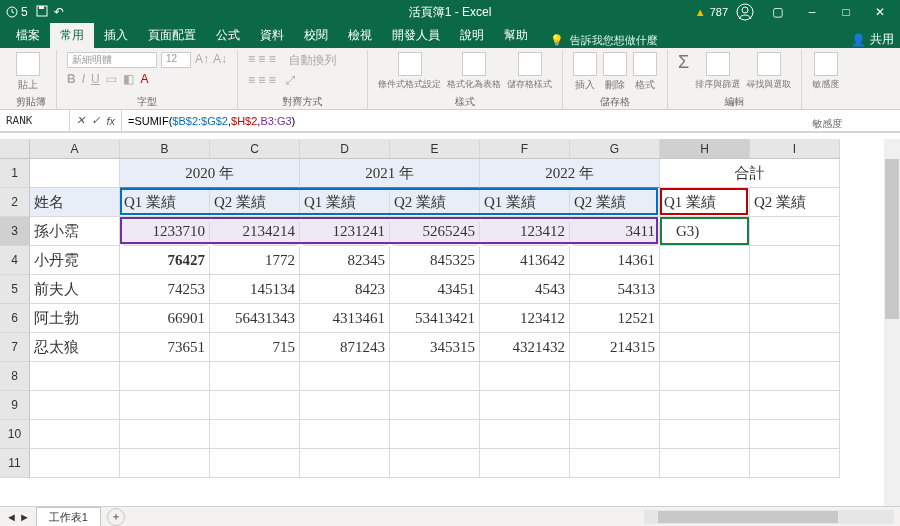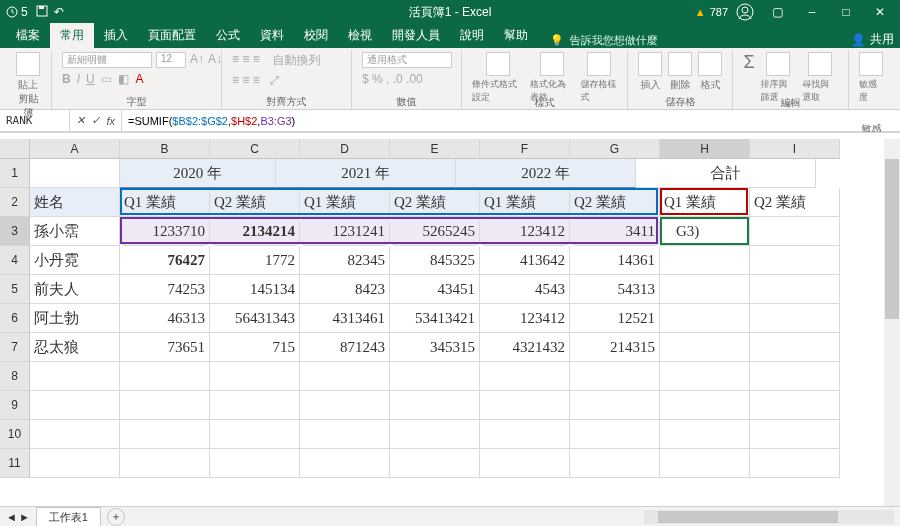--- a/index.html
+++ b/index.html
@@ -176,27 +176,20 @@
     </div>
 
   <div class="rgroup" style="min-width:130px;">
       <div class="body" style="flex-direction:column;gap:4px;color:#aaa;">
     <div class="row" style="gap:6px;">≡ ≡ ≡ &nbsp; <span>自動換列</span></div>
     <div class="row" style="gap:6px;">≡ ≡ ≡ &nbsp; ⤢</div>
   </div>
       <div class="label">對齊方式</div>
     </div>
 
-  <div class="rgroup" style="min-width:110px;">
-      <div class="body" style="flex-direction:column;gap:4px;color:#aaa;">
-    <div class="smallctl" style="width:90px;">通用格式</div>
-    <div class="row" style="gap:6px;">$ % , .0 .00</div>
-  </div>
-      <div class="label">數值</div>
-    </div>
 
   <div class="rgroup" style="min-width:120px;">
       <div class="body">
     <div class="big">
           <div class="ico"></div>
           <span style="font-size:9px;">條件式格式設定</span>
         </div>
     <div class="big">
           <div class="ico"></div>
           <span style="font-size:9px;">格式化為表格</span>
@@ -297,40 +290,40 @@
           <div class="ch" style="width: 90px;">C</div>
           <div class="ch" style="width: 90px;">D</div>
           <div class="ch" style="width: 90px;">E</div>
           <div class="ch" style="width: 90px;">F</div>
           <div class="ch" style="width: 90px;">G</div>
           <div class="ch sel" style="width: 90px;">H</div>
           <div class="ch" style="width: 90px;">I</div>
         </div>
         <div class="row-cells">
           <div class="cell txt" style="width: 90px;"></div>
-          <div class="cell center hdr1 year" style="width: 156px;">2020 年</div>
+          <div class="cell center hdr1 year" style="width: 180px;">2020 年</div>
           <div class="cell center hdr1 year" style="width: 180px;">2021 年</div>
           <div class="cell center hdr1 year" style="width: 180px;">2022 年</div>
           <div class="cell center" style="width: 180px;">合計</div>
         </div>
         <div class="row-cells">
           <div class="cell txt hdr1" style="width: 90px;">姓名</div>
           <div class="cell txt hdr1" style="width: 90px;">Q1 業績</div>
           <div class="cell txt hdr1" style="width: 90px;">Q2 業績</div>
           <div class="cell txt hdr1" style="width: 90px;">Q1 業績</div>
           <div class="cell txt hdr1" style="width: 90px;">Q2 業績</div>
           <div class="cell txt hdr1" style="width: 90px;">Q1 業績</div>
           <div class="cell txt hdr1" style="width: 90px;">Q2 業績</div>
           <div class="cell txt" style="width: 90px;">Q1 業績</div>
           <div class="cell txt" style="width: 90px;">Q2 業績</div>
         </div>
         <div class="row-cells">
           <div class="cell txt" style="width: 90px;">孫小霑</div>
           <div class="cell num data3" style="width: 90px;">1233710</div>
-          <div class="cell num data3" style="width: 90px; font-weight: bold;">2134214</div>
+          <div class="cell num data3" style="width: 90px;">2134214</div>
           <div class="cell num data3" style="width: 90px;">1231241</div>
           <div class="cell num data3" style="width: 90px;">5265245</div>
           <div class="cell num data3" style="width: 90px;">123412</div>
           <div class="cell num data3" style="width: 90px;">3411</div>
           <div class="cell txt active-cell" style="width: 90px; padding-left: 16px;">G3)</div>
           <div class="cell txt" style="width: 90px;"></div>
         </div>
         <div class="row-cells">
           <div class="cell txt" style="width: 90px;">小丹霓</div>
           <div class="cell num" style="width: 90px; font-weight: bold;">76427</div>
@@ -348,21 +341,21 @@
           <div class="cell num" style="width: 90px;">145134</div>
           <div class="cell num" style="width: 90px;">8423</div>
           <div class="cell num" style="width: 90px;">43451</div>
           <div class="cell num" style="width: 90px;">4543</div>
           <div class="cell num" style="width: 90px;">54313</div>
           <div class="cell txt" style="width: 90px;"></div>
           <div class="cell txt" style="width: 90px;"></div>
         </div>
         <div class="row-cells">
           <div class="cell txt" style="width: 90px;">阿土勃</div>
-          <div class="cell num" style="width: 90px;">46313</div>
+          <div class="cell num" style="width: 90px;">66901</div>
           <div class="cell num" style="width: 90px;">56431343</div>
           <div class="cell num" style="width: 90px;">4313461</div>
           <div class="cell num" style="width: 90px;">53413421</div>
           <div class="cell num" style="width: 90px;">123412</div>
           <div class="cell num" style="width: 90px;">12521</div>
           <div class="cell txt" style="width: 90px;"></div>
           <div class="cell txt" style="width: 90px;"></div>
         </div>
         <div class="row-cells">
           <div class="cell txt" style="width: 90px;">忍太狼</div>

